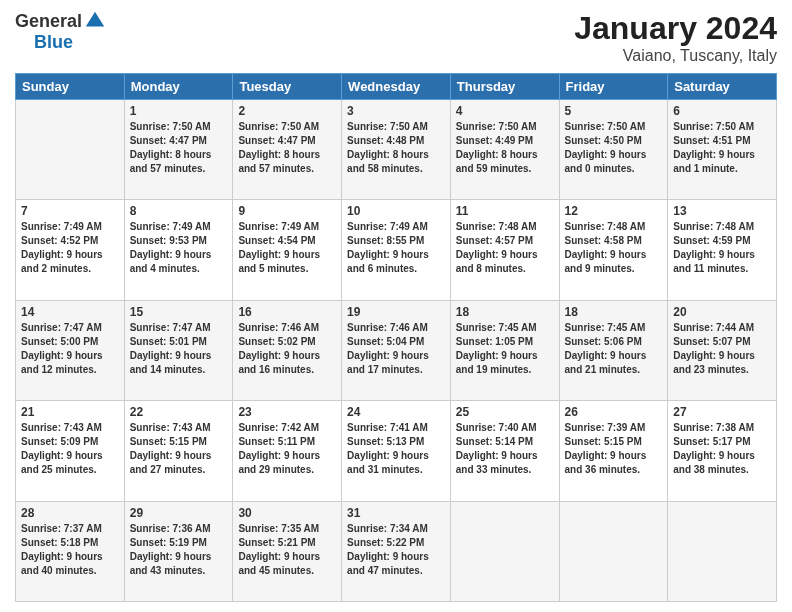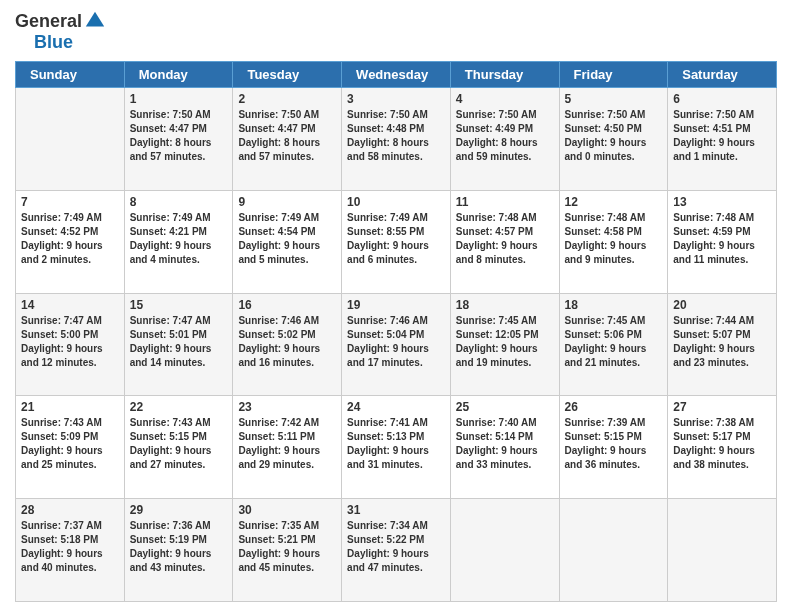--- a/index.html
+++ b/index.html
@@ -63,21 +63,21 @@
     }
     .calendar-table {
       width: 100%;
       border-collapse: collapse;
       flex: 1;
     }
     .calendar-table th {
       background-color: #2c6fad;
       color: #fff;
       text-align: left;
-      padding: 5px 14px;
+      padding: 5px 6px;
       font-size: 13px;
       font-weight: bold;
       border: 1px solid #5a9fd4;
     }
     .calendar-table td {
       vertical-align: top;
       border: 1px solid #ccc;
       padding: 4px 5px;
       width: 14.28%;
       font-size: 10.2px;
@@ -112,20 +112,22 @@
     <div class="logo">
       <div class="logo-text">
         <span class="logo-general">General</span>
         <svg class="logo-icon" viewBox="0 0 24 24">
           <polygon points="12,2 22,18 2,18" fill="#1a6faf"></polygon>
         </svg>
       </div>
       <span class="logo-blue">Blue</span>
     </div>
     <div class="title-block">
+      <div class="month-title">January 2024</div>
+      <div class="location-title">Vaiano, Tuscany, Italy</div>
     </div>
   </div>
 
   <table class="calendar-table">
     <thead>
       <tr>
 
       <th>Sunday</th>
           <th>Monday</th>
           <th>Tuesday</th>
@@ -164,21 +166,21 @@
             <div class="day-info"><span>Sunrise: 7:50 AM</span><br><span>Sunset: 4:51 PM</span><br><span>Daylight: 9 hours</span><br><span>and 1 minute.</span></div>
           </td>
         </tr>
         <tr>
           <td>
             <span class="day-number">7</span>
             <div class="day-info"><span>Sunrise: 7:49 AM</span><br><span>Sunset: 4:52 PM</span><br><span>Daylight: 9 hours</span><br><span>and 2 minutes.</span></div>
           </td>
           <td>
             <span class="day-number">8</span>
-            <div class="day-info"><span>Sunrise: 7:49 AM</span><br><span>Sunset: 4:21 PM</span><br><span>Daylight: 9 hours</span><br><span>and 4 minutes.</span></div>
+            <div class="day-info"><span>Sunrise: 7:49 AM</span><br><span>Sunset: 9:53 PM</span><br><span>Daylight: 9 hours</span><br><span>and 4 minutes.</span></div>
           </td>
           <td>
             <span class="day-number">9</span>
             <div class="day-info"><span>Sunrise: 7:49 AM</span><br><span>Sunset: 4:54 PM</span><br><span>Daylight: 9 hours</span><br><span>and 5 minutes.</span></div>
           </td>
           <td>
             <span class="day-number">10</span>
             <div class="day-info"><span>Sunrise: 7:49 AM</span><br><span>Sunset: 8:55 PM</span><br><span>Daylight: 9 hours</span><br><span>and 6 minutes.</span></div>
           </td>
           <td>
@@ -206,21 +208,21 @@
           <td>
             <span class="day-number">16</span>
             <div class="day-info"><span>Sunrise: 7:46 AM</span><br><span>Sunset: 5:02 PM</span><br><span>Daylight: 9 hours</span><br><span>and 16 minutes.</span></div>
           </td>
           <td>
             <span class="day-number">19</span>
             <div class="day-info"><span>Sunrise: 7:46 AM</span><br><span>Sunset: 5:04 PM</span><br><span>Daylight: 9 hours</span><br><span>and 17 minutes.</span></div>
           </td>
           <td>
             <span class="day-number">18</span>
-            <div class="day-info"><span>Sunrise: 7:45 AM</span><br><span>Sunset: 12:05 PM</span><br><span>Daylight: 9 hours</span><br><span>and 19 minutes.</span></div>
+            <div class="day-info"><span>Sunrise: 7:45 AM</span><br><span>Sunset: 1:05 PM</span><br><span>Daylight: 9 hours</span><br><span>and 19 minutes.</span></div>
           </td>
           <td>
             <span class="day-number">18</span>
             <div class="day-info"><span>Sunrise: 7:45 AM</span><br><span>Sunset: 5:06 PM</span><br><span>Daylight: 9 hours</span><br><span>and 21 minutes.</span></div>
           </td>
           <td>
             <span class="day-number">20</span>
             <div class="day-info"><span>Sunrise: 7:44 AM</span><br><span>Sunset: 5:07 PM</span><br><span>Daylight: 9 hours</span><br><span>and 23 minutes.</span></div>
           </td>
         </tr>

